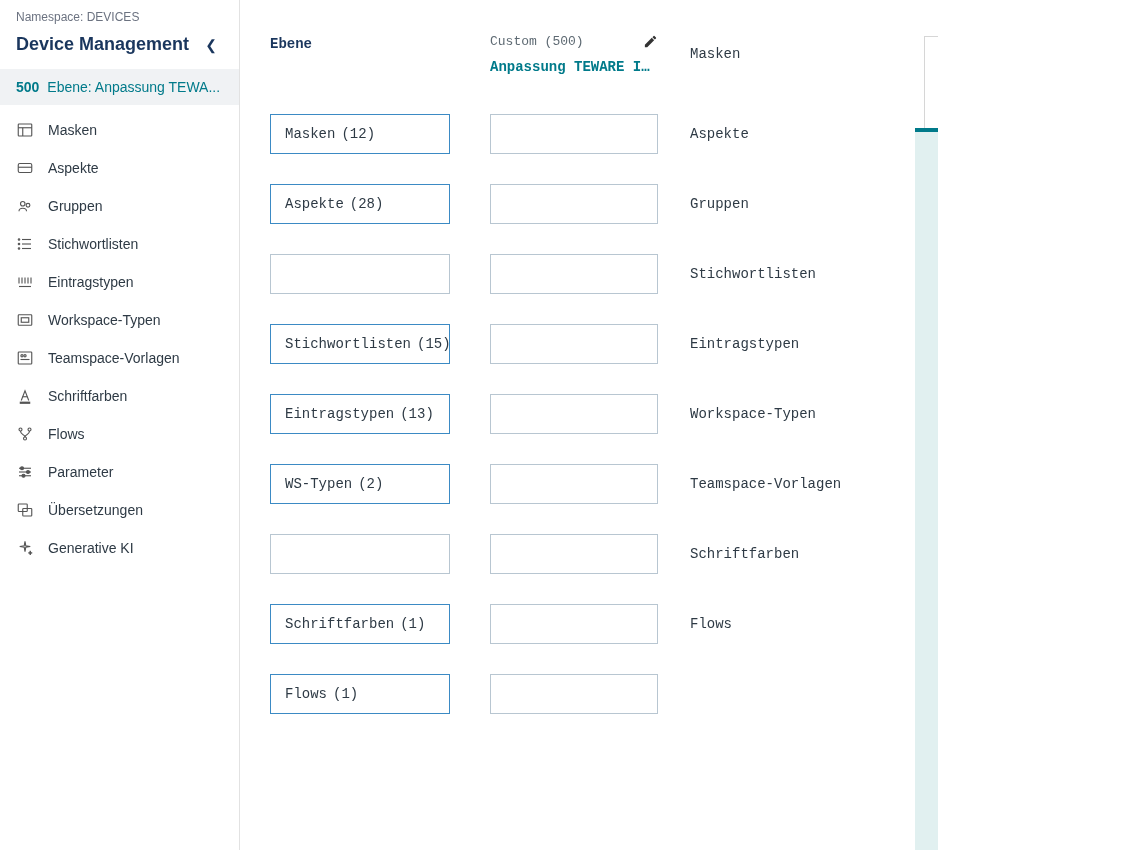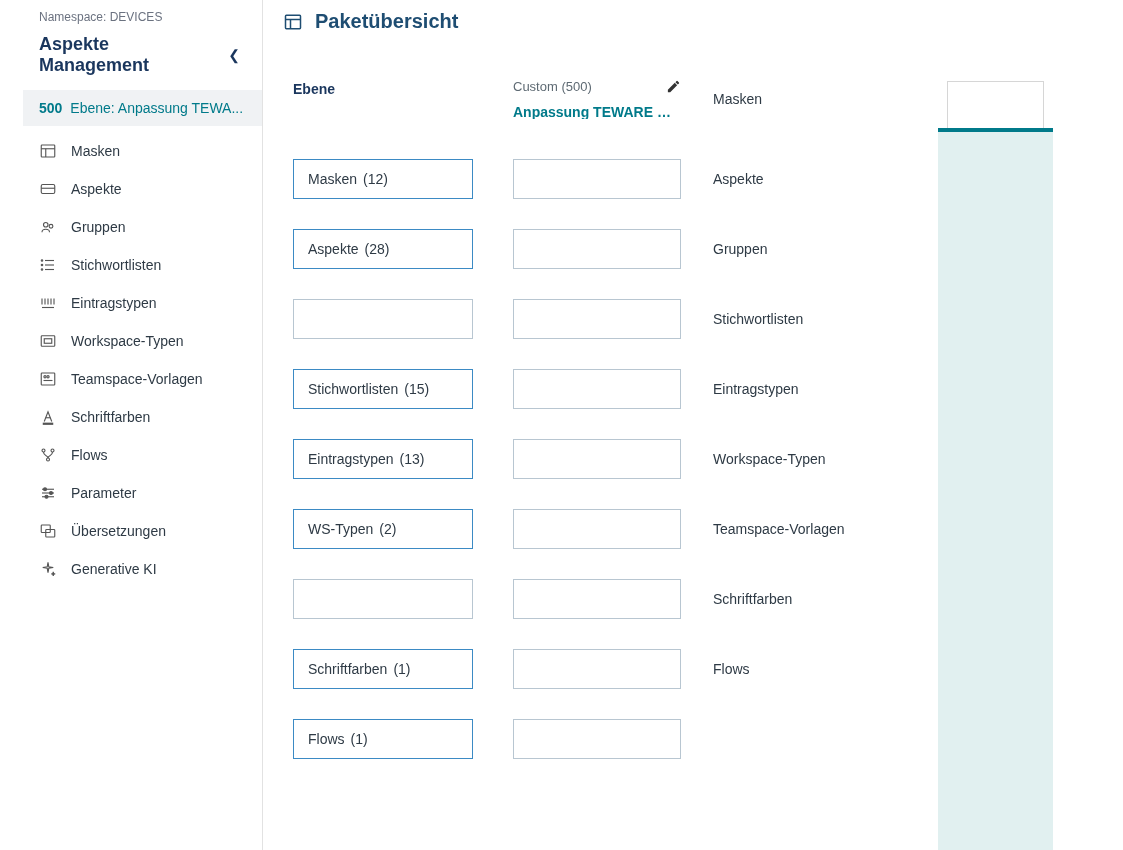--- a/index.html
+++ b/index.html
@@ -23,23 +23,22 @@
     margin: 0; padding: 0;
     font-family: "Segoe UI", Arial, sans-serif;
     font-size: 14px;
     color: var(--text-primary);
     background: var(--bg-main);
     height: 100%;
     overflow: hidden;
   }
   .app {
     display: flex;
-    width: 1053px;
+    width: 938px;
     height: 850px;
-    padding-left: 23px;
   }
   
   .sidebar {
     width: 240px;
     flex: 0 0 240px;
     border-right: 1px solid var(--border-light);
     background: var(--bg-sidebar);
     display: flex;
     flex-direction: column;
     position: relative;
@@ -275,21 +274,21 @@
 </style>
 </head>
 <body>
 
 <div class="app">
 
   <aside class="sidebar">
     <div class="namespace">Namespace: DEVICES</div>
 
     <div class="sidebar-title">
-      <h1>Aspekte Management</h1>
+      <h1>Device Management</h1>
       <span class="collapse-btn">
         <span>❮</span>
       </span>
     </div>
 
     <div class="level-banner">
       <span class="level-num">500</span>
       <span class="level-label">Ebene: Anpassung TEWA...</span>
     </div>
 
@@ -420,37 +419,27 @@
               <path d="M19 16 L19.5 18 L21.5 18.5 L19.5 19 L19 21 L18.5 19 L16.5 18.5 L18.5 18 Z"></path>
             </svg>
         </span>
         <span class="nav-label">Generative KI</span>
       </li>
     </ul>
   </aside>
 
   <div class="main" style="position:relative;">
 
-    <div class="page-header">
-      <span class="pkg-icon">
-        <svg viewBox="0 0 24 24" width="20" height="20" fill="none" stroke="currentColor" stroke-width="1.8">
-            <rect x="3" y="4" width="18" height="16" rx="1"></rect>
-            <line x1="3" y1="9" x2="21" y2="9"></line>
-            <line x1="9" y1="9" x2="9" y2="20"></line>
-          </svg>
-      </span>
-      <h2>Paketübersicht</h2>
-    </div>
 
 
     <div class="custom-col-bg"></div>
 
     <div class="content">
 
-      <div class="grid" style="position:relative; z-index:1;">
+      <div class="grid" style="position:relative; z-index:1;font-family:Liberation Mono, monospace;">
 
         <div class="col-header" style="align-self:start;">Ebene</div>
         <div class="custom-header" style="align-self:start;">
           <span class="sub">Custom (500)</span>
           <span class="title">Anpassung TEWARE INH…</span>
           <span class="edit-icon">
             <svg viewBox="0 0 24 24" fill="currentColor">
                 <path d="M3 17.25V21h3.75L17.81 9.94l-3.75-3.75L3 17.25zM20.71 7.04a1 1 0 0 0 0-1.41l-2.34-2.34a1 1 0 0 0-1.41 0l-1.83 1.83 3.75 3.75 1.83-1.83z"></path>
               </svg>
           </span>

